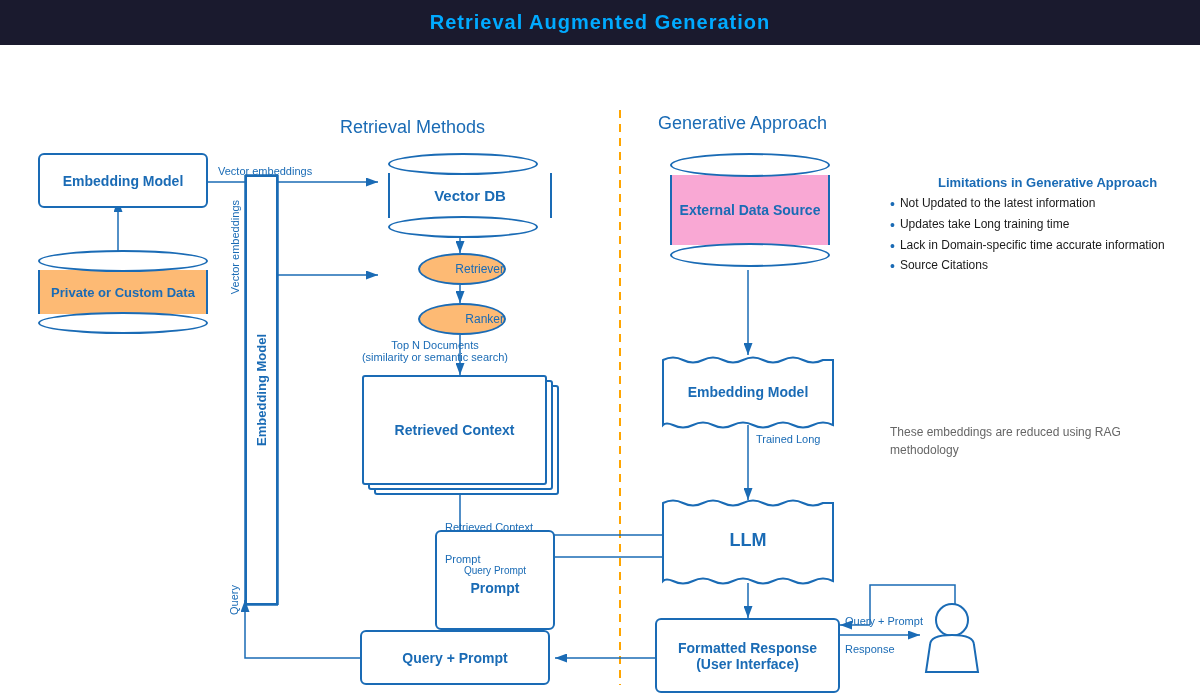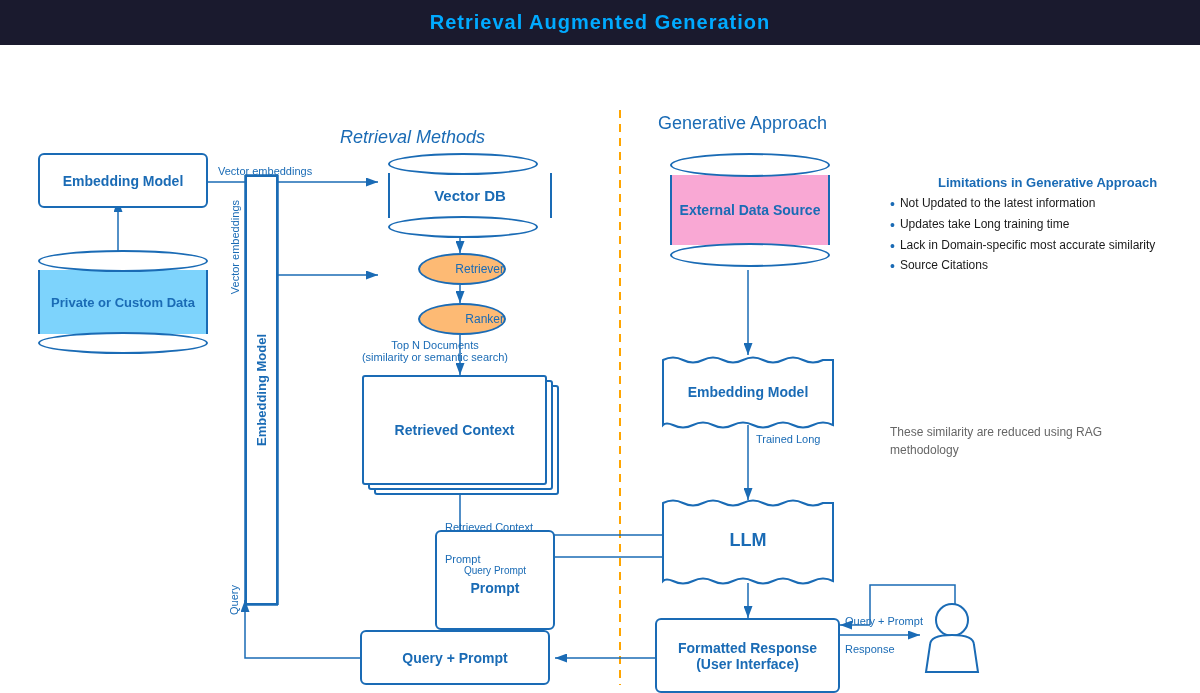--- a/index.html
+++ b/index.html
@@ -184,34 +184,34 @@
 
     <line x1="840" y1="590" x2="920" y2="590" stroke="#1a6bb5" stroke-width="1.5" marker-end="url(#arrowhead)"></line>
 
     <polyline points="955,560 955,540 870,540 870,580" stroke="#1a6bb5" stroke-width="1.5" fill="none"></polyline>
     <line x1="870" y1="580" x2="840" y2="580" stroke="#1a6bb5" stroke-width="1.5" marker-end="url(#arrowhead)"></line>
 
     <polyline points="460,450 460,490 445,490" stroke="#1a6bb5" stroke-width="1.5" fill="none"></polyline>
 
   </svg>
 
-  <div class="section-label" style="left:340px; top:82px;font-style:italic;">Retrieval Methods</div>
+  <div class="section-label" style="left:340px; top:72px;">Retrieval Methods</div>
   <div class="section-label" style="left:658px; top:68px;">Generative Approach</div>
 
   <div class="box" style="left:38px; top:108px; width:170px; height:55px;">
     <span>Embedding Model</span>
   </div>
 
   <div class="arrow-label" style="left:218px; top:120px;">Vector embeddings</div>
 
   <div style="position:absolute; left:38px; top:205px;">
 
     <div style="width:170px; height:22px; border:2px solid #1a6bb5; border-radius:50%; background:white; position:relative; z-index:2;"></div>
 
-    <div style="width:170px; height:64px; border-left:2px solid #1a6bb5; border-right:2px solid #1a6bb5; background:#7dd3fc; margin-top:-2px; display:flex; align-items:center; justify-content:center;">
+    <div style="width:170px; height:44px; border-left:2px solid #1a6bb5; border-right:2px solid #1a6bb5; background:#fdba74; margin-top:-2px; display:flex; align-items:center; justify-content:center;">
       <span style="font-size:13px; color:#1a6bb5; font-weight:bold; text-align:center;">Private or Custom Data</span>
     </div>
 
     <div style="width:170px; height:22px; border:2px solid #1a6bb5; border-radius:50%; background:white; margin-top:-2px; position:relative; z-index:2;"></div>
   </div>
 
   <div class="arrow-label vertical-text" style="left:229px; top:155px; font-size:11px; color:#1a6bb5;">Vector embeddings</div>
 
   <div style="position:absolute; left:245px; top:130px; width:33px; height:430px; border:2px solid #1a6bb5; background:white; display:flex; align-items:center; justify-content:center;">
     <span class="vertical-text" style="font-size:13px; color:#1a6bb5; font-weight:bold;">Embedding Model</span>
@@ -302,24 +302,24 @@
   <div class="limitations-box" style="left:890px; top:130px; width:290px;">
     <div class="limitations-title">Limitations in Generative Approach</div>
     <ul class="limitations-list">
       <li>
           <span>Not Updated to the latest information</span>
         </li>
       <li>
           <span>Updates take Long training time</span>
         </li>
       <li>
-          <span>Lack in Domain-specific most accurate similarity</span>
+          <span>Lack in Domain-specific time accurate information</span>
         </li>
       <li>
           <span>Source Citations</span>
         </li>
     </ul>
   </div>
 
-  <div class="rag-note" style="left:890px; top:378px; width:240px; line-height:1.5;">These similarity are reduced using RAG
+  <div class="rag-note" style="left:890px; top:378px; width:240px; line-height:1.5;">These embeddings are reduced using RAG
 methodology</div>
 
 </div>
 
 </body></html>

